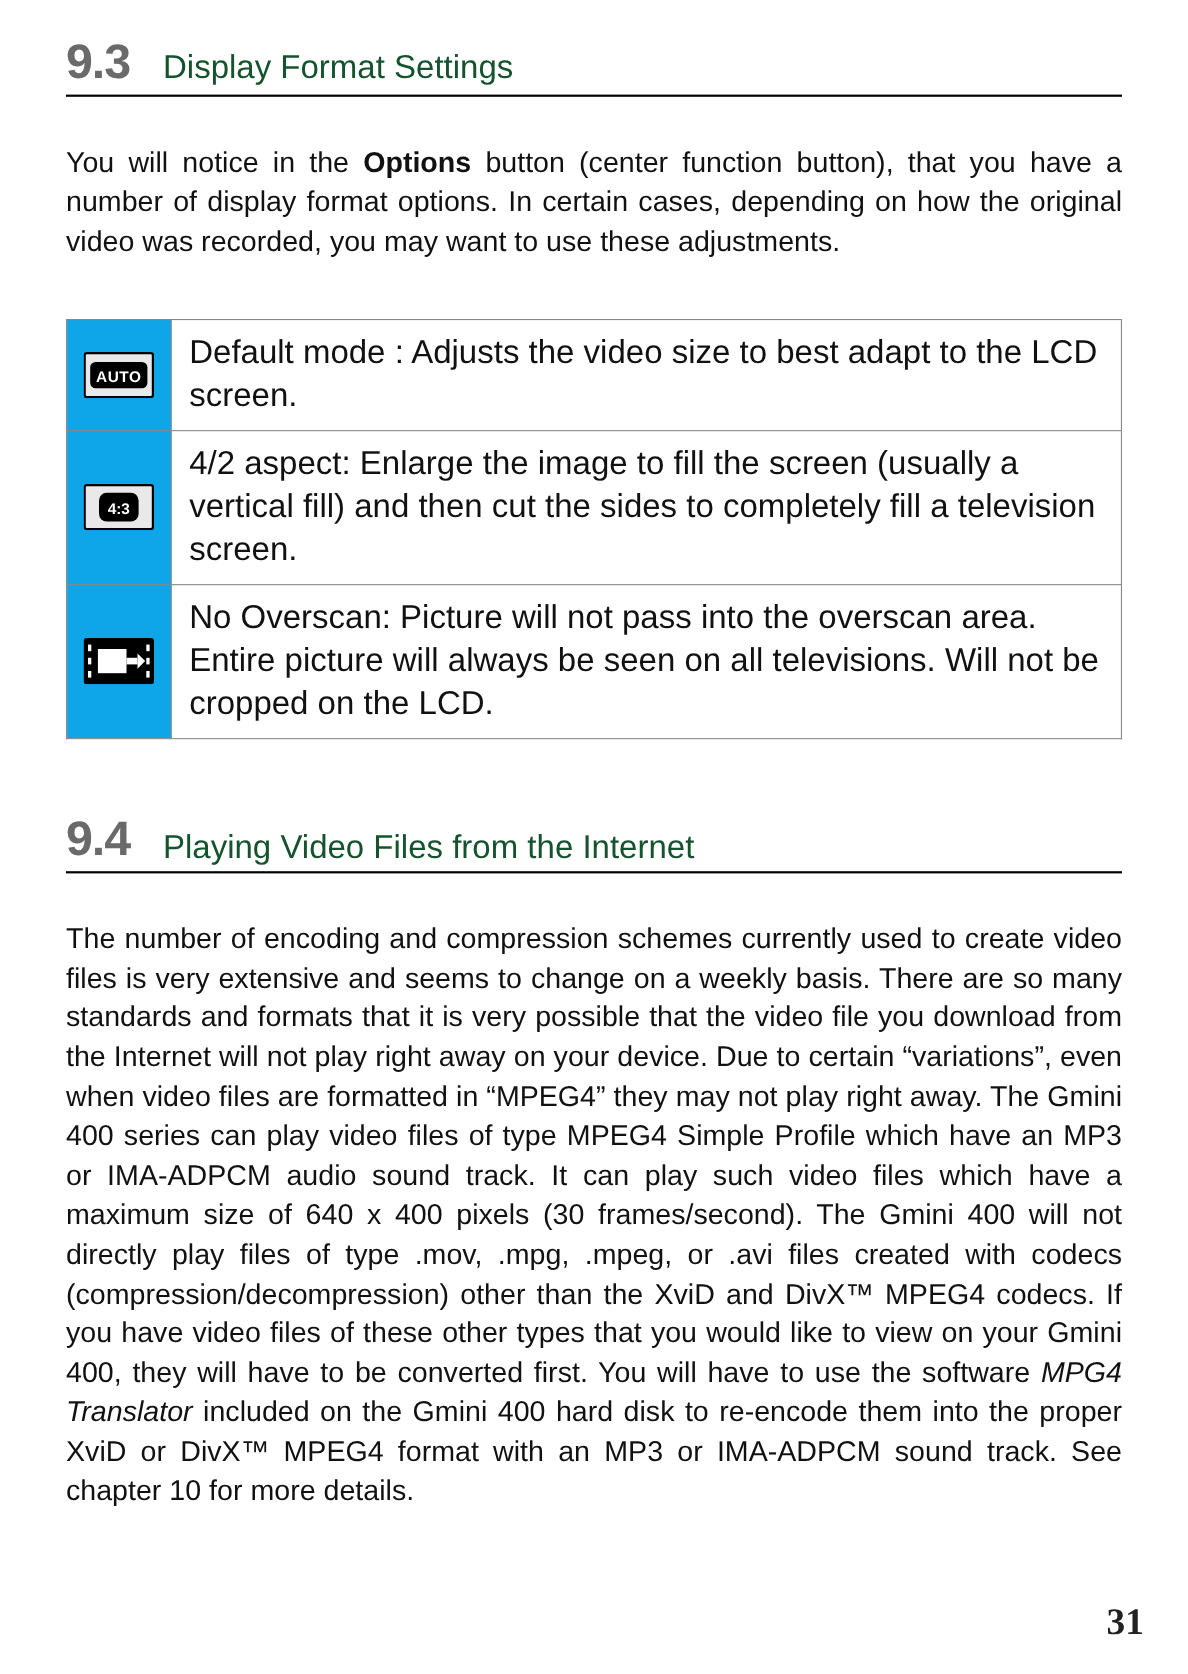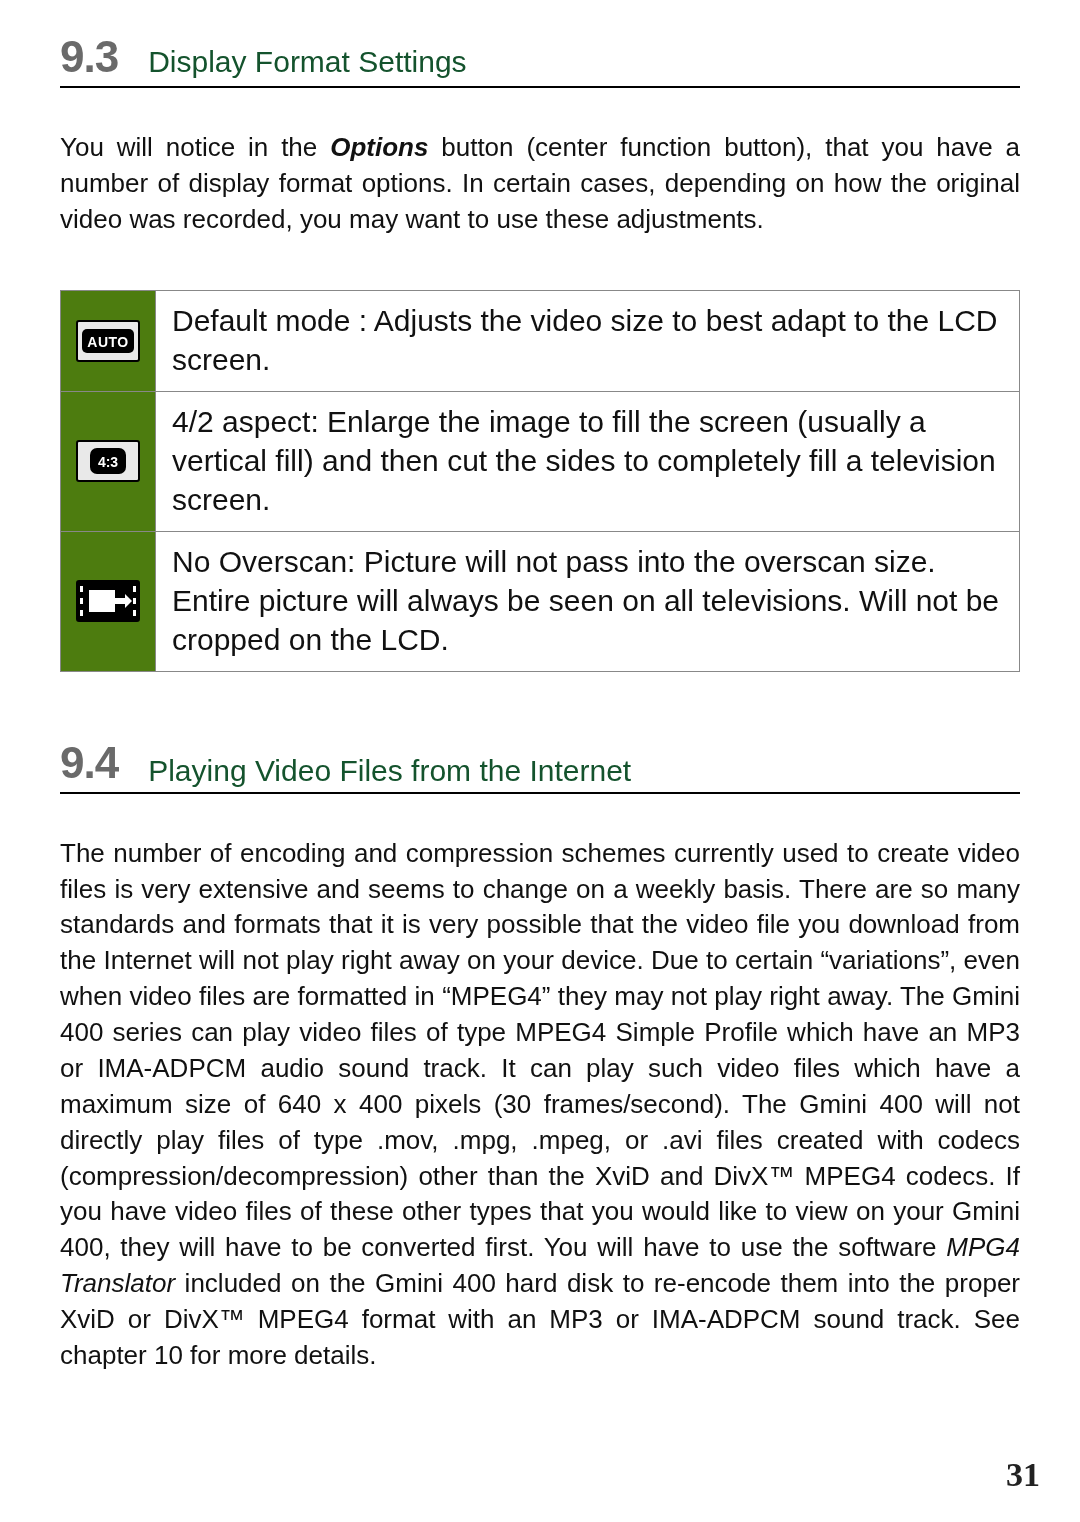--- a/index.html
+++ b/index.html
@@ -40,38 +40,38 @@
     margin-left: 30px;
   }
 
   
   p.body-text {
     font-size: 26px;
     line-height: 1.38;
     margin: 0;
     text-align: justify;
   }
-  .bold { font-weight: 700; font-style: italic; }
+  .bold { font-weight: 700; }
   .ital { font-style: italic; }
 
   
   table.fmt-table {
     border-collapse: collapse;
     width: 100%;
     margin-top: 52px;
   }
   .fmt-table td {
     border: 1px solid #888;
     vertical-align: middle;
   }
   .fmt-table td.icon-cell {
     width: 86px;
     text-align: center;
     padding: 6px 4px;
-    background: #4d7c0f;
+    background: #0ea5e9;
   }
   .fmt-table td.desc-cell {
     padding: 10px 16px 12px 16px;
     font-size: 30px;
     line-height: 1.30;
     text-align: left;
   }
 
   
   .badge {
@@ -151,21 +151,21 @@
                   <rect x="57" y="18" width="3" height="6"></rect>
                   <rect x="57" y="30" width="3" height="6"></rect>
               </g>
 
               <rect x="13" y="10" width="26" height="22" fill="#fff"></rect>
               <rect x="39" y="18" width="10" height="6" fill="#fff"></rect>
               <polygon points="49,14 56,21 49,28" fill="#fff"></polygon>
             </svg>
           </span>
         </td>
-        <td class="desc-cell">No Overscan: Picture will not pass into the overscan size. Entire picture will always be seen on all televisions. Will not be cropped on the LCD.</td>
+        <td class="desc-cell">No Overscan: Picture will not pass into the overscan area. Entire picture will always be seen on all televisions. Will not be cropped on the LCD.</td>
       </tr>
     </tbody>
   </table>
 
   <div class="sec-heading" id="sec-94-wrap">
     <span class="sec-num">9.4</span>
     <span class="sec-title">Playing Video Files from the Internet</span>
   </div>
 
   <p class="body-text">

